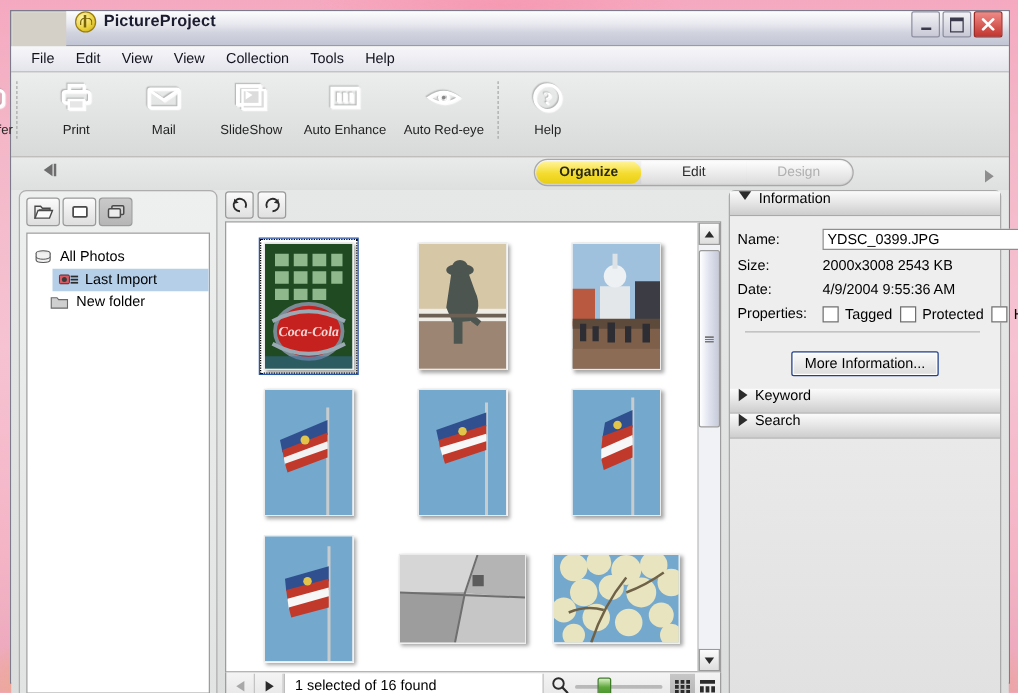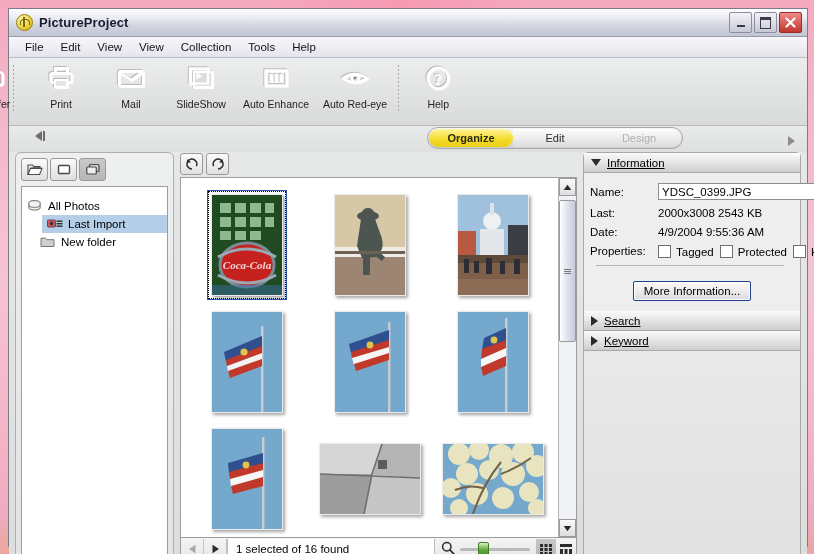--- a/index.html
+++ b/index.html
@@ -22,21 +22,21 @@
     background:#d4d0c8;
     border:1px solid #7b7b8c;
     box-shadow:0 0 0 1px rgba(255,255,255,.25) inset;
     display:flex;flex-direction:column;
   }
   
   .titlebar{
     height:27px;flex:0 0 27px;
     background:linear-gradient(180deg,#fdfdfe 0%, #e8e9ef 38%, #d2d4df 62%, #c2c5d4 100%);
     border-bottom:1px solid #9a9aa8;
-    display:flex;align-items:center;padding:0 3px 0 7px;gap:6px;
+    display:flex;align-items:flex-start;padding:0 3px 0 7px;gap:6px;margin-left:44px;
   }
   .app-icon{
     width:15px;height:15px;border-radius:50%;
     background:radial-gradient(circle at 35% 30%,#fff7b0,#e9cf3a 60%,#c2a31a);
     border:1px solid #9a7d10;position:relative;flex:0 0 15px;
   }
   .app-icon:after{
     content:"";position:absolute;left:6px;top:2px;width:2px;height:10px;background:#7a6408;
   }
   .app-icon:before{
@@ -224,23 +224,23 @@
     border:1px solid #a9a9a9;border-radius:5px;position:relative;
   }
   .collapse-right{
     position:absolute;right:5px;top:-18px;width:14px;height:12px;cursor:default;
   }
   .collapse-right:before{
     content:"";position:absolute;right:0;top:1px;border-top:5px solid transparent;
     border-bottom:5px solid transparent;border-left:7px solid #8d8d8d;
   }
   .sect-header{
-    height:19px;display:flex;align-items:center;gap:6px;padding-left:7px;
+    height:19px;display:flex;align-items:flex-start;gap:6px;padding-left:7px;
     background:linear-gradient(180deg,#fbfbfb 0%,#e6e6e6 48%,#cdcdcd 100%);
-    border-bottom:1px solid #a9a9a9;font-size:11.5px;cursor:default;text-decoration:underline;
+    border-bottom:1px solid #a9a9a9;font-size:11.5px;cursor:default;
   }
   .tri-down{width:0;height:0;border-left:5px solid transparent;border-right:5px solid transparent;border-top:7px solid #2b2b2b;}
   .tri-right{width:0;height:0;border-top:5px solid transparent;border-bottom:5px solid transparent;border-left:7px solid #2b2b2b;}
   .info-body{padding:10px 10px 6px 6px;background:#eeeeee;}
   .info-row{display:flex;align-items:center;margin-bottom:7px;font-size:11.5px;}
   .info-label{width:62px;text-align:left;padding-right:6px;flex:0 0 62px;}
   .name-input{
     flex:1;height:17px;border:1px solid #8e8e8e;background:#fff;
     font-family:"Liberation Sans",sans-serif;font-size:11.5px;padding:0 3px;color:#000;
     box-sizing:border-box;
@@ -682,21 +682,21 @@
           <span class="tri-down"></span>
           <span>Information</span>
         </div>
 
         <div class="info-body">
           <div class="info-row">
             <span class="info-label">Name:</span>
             <input class="name-input" type="text" value="YDSC_0399.JPG" style="">
           </div>
           <div class="info-row">
-            <span class="info-label">Last:</span>
+            <span class="info-label">Size:</span>
             <span>2000x3008  2543 KB</span>
           </div>
           <div class="info-row">
             <span class="info-label">Date:</span>
             <span>4/9/2004 9:55:36 AM</span>
           </div>
           <div class="info-row" style="align-items:flex-start">
             <span class="info-label">Properties:</span>
             <div class="props-rows">
               <div class="prop-line">
@@ -715,24 +715,24 @@
           </div>
           <div class="divider"></div>
         </div>
 
         <div class="moreinfo-wrap">
           <div class="moreinfo-btn">More Information...</div>
         </div>
 
         <div class="sect-header">
           <span class="tri-right"></span>
-          <span>Search</span>
+          <span>Keyword</span>
         </div>
         <div class="sect-header">
           <span class="tri-right"></span>
-          <span>Keyword</span>
+          <span>Search</span>
         </div>
         <div class="rp-spacer"></div>
       </div>
 
     </div>
   </div>
 </div>
 
 </body></html>

